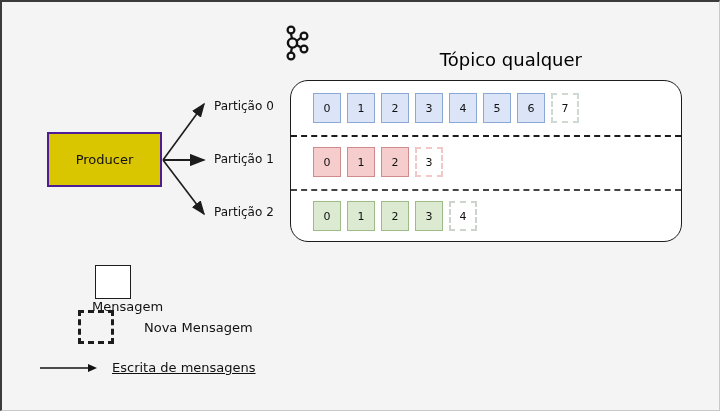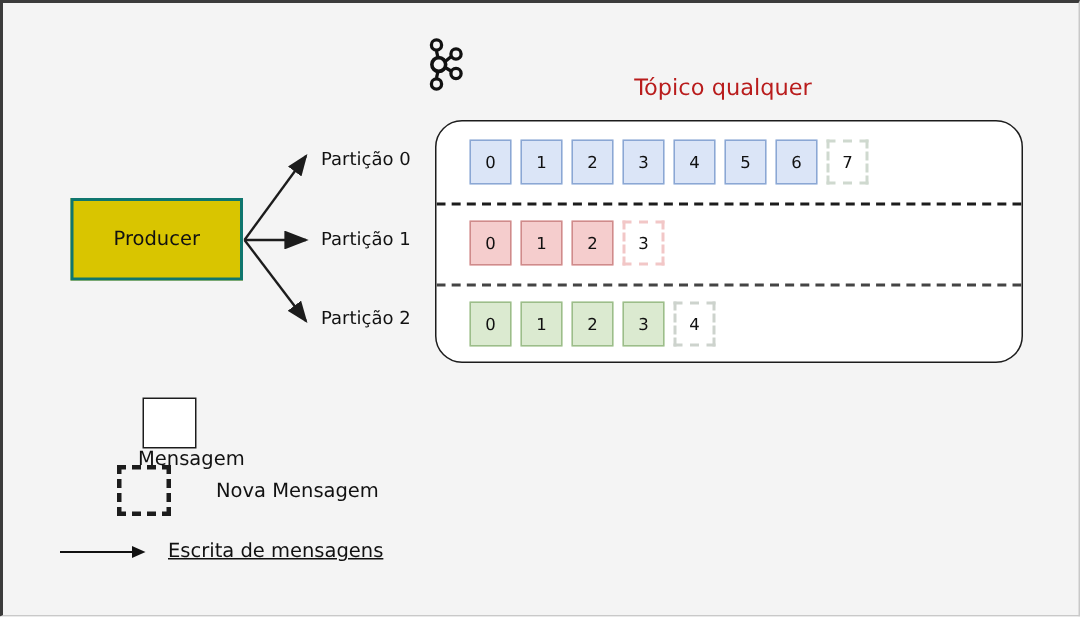--- a/index.html
+++ b/index.html
@@ -33,23 +33,23 @@
     width: 30px;
     height: 36px;
   }
 
   
   #topic-title {
     position: absolute;
     left: 380px;
     top: 47px;
     width: 200px;
-    text-align: center;
-    font-size: 15px;
-    color: #b91c1c;
+    text-align: right;
+    font-size: 18px;
+    color: #000000;
     white-space: nowrap;
   }
   #topic-container {
     position: absolute;
     left: 288px;
     top: 78px;
     width: 392px;
     height: 162px;
     background: #ffffff;
     border: 1.6px solid #1c1c1c;
@@ -104,21 +104,21 @@
   .msg.new.green    { border: 2px dashed #cdd3cd; }
 
   
   #producer-box {
     position: absolute;
     left: 45px;
     top: 130px;
     width: 115px;
     height: 55px;
     background: #d9c500;
-    border: 2px solid #0f766e;
+    border: 2px solid #4c1d95;
     box-sizing: border-box;
     display: flex;
     align-items: center;
     justify-content: center;
     font-size: 13px;
     color: #111;
   }
 
   
   #arrows {

